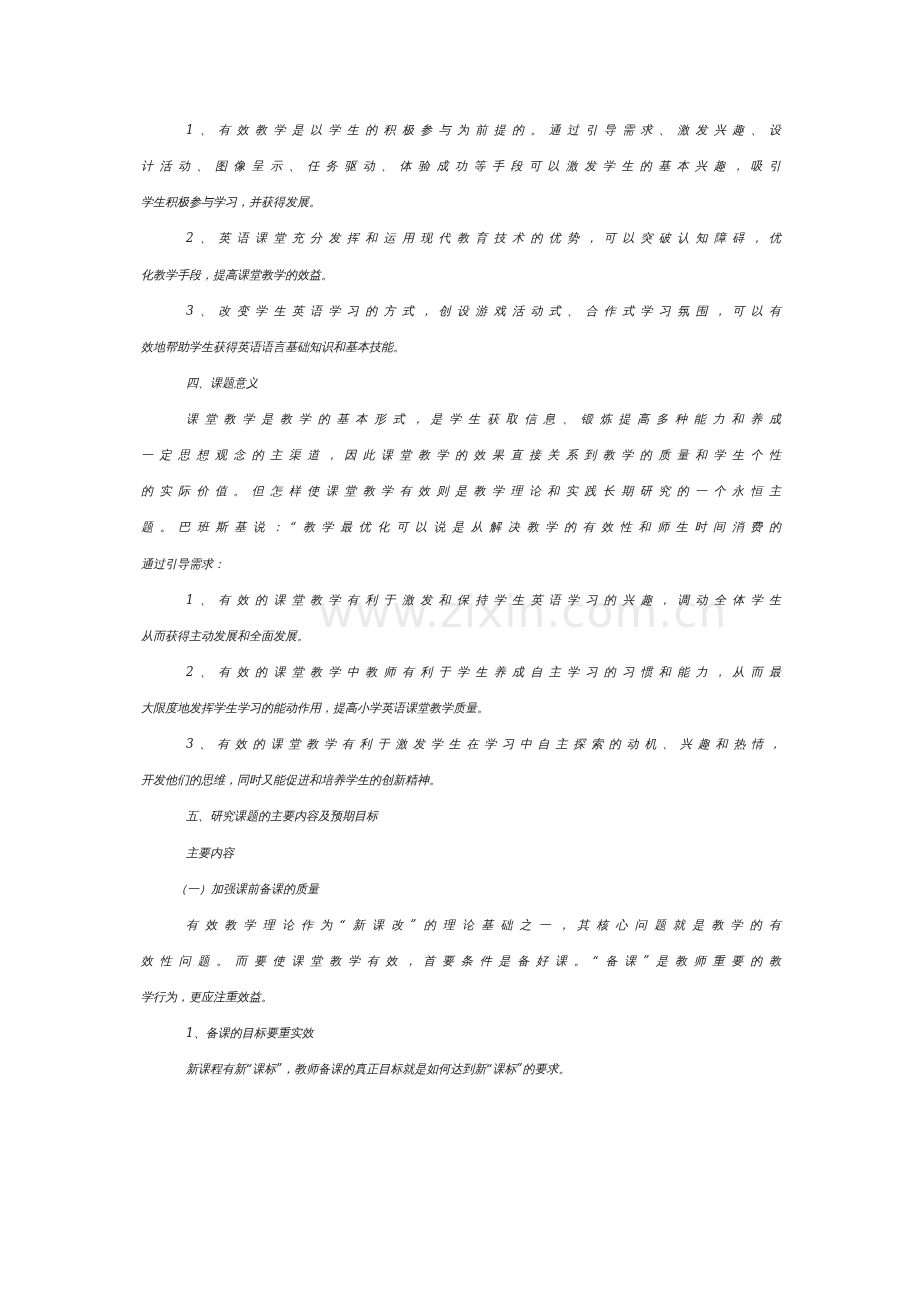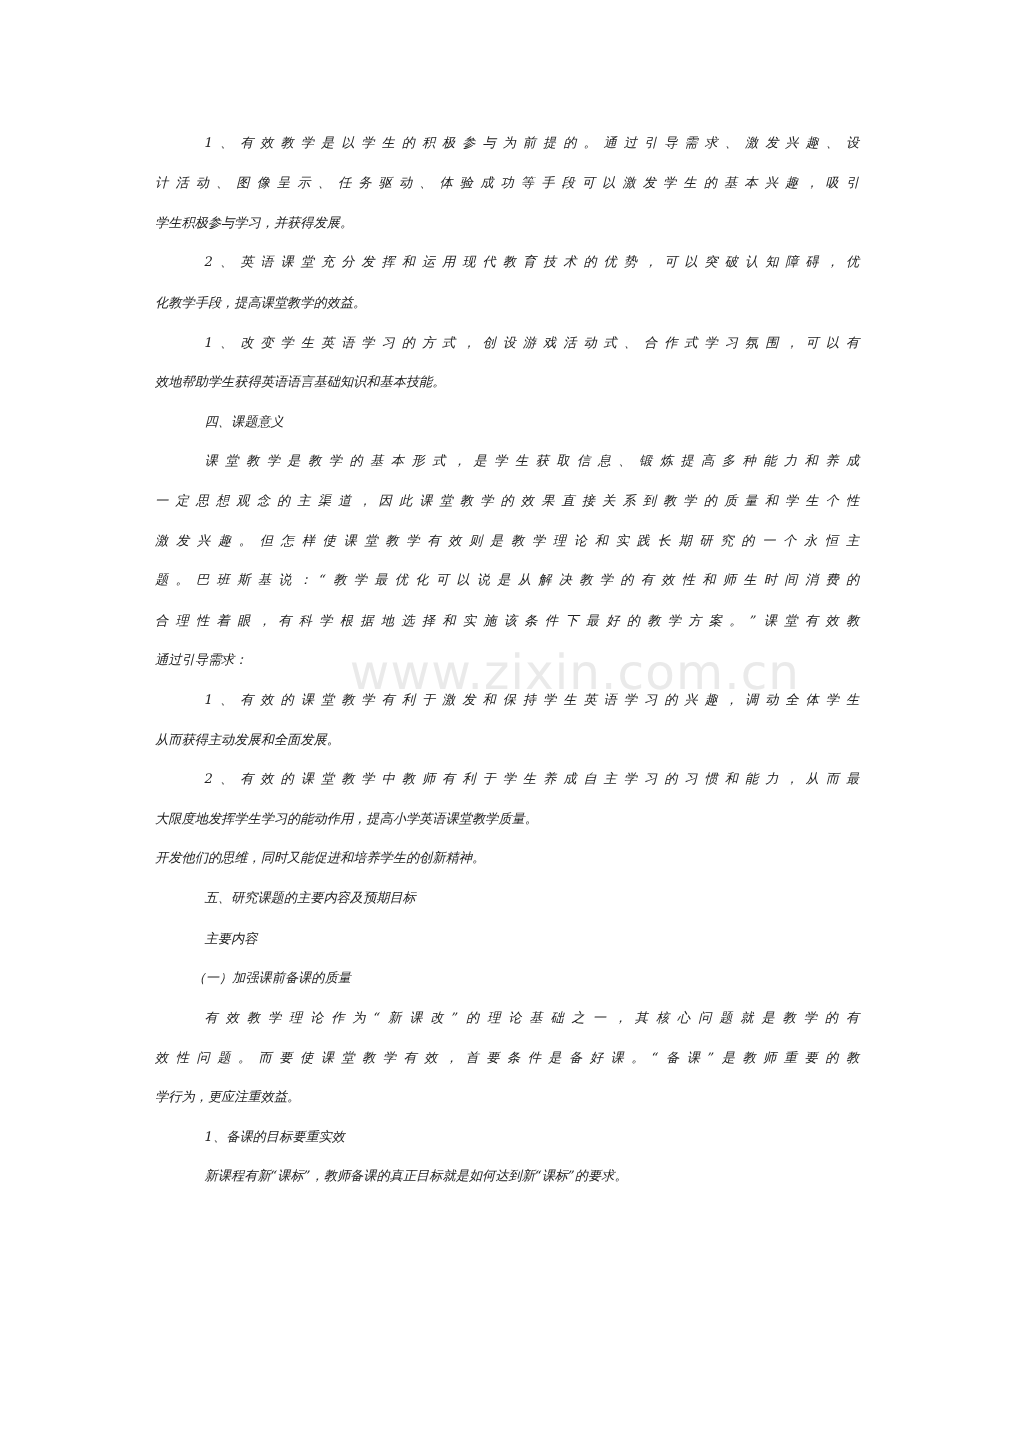--- a/index.html
+++ b/index.html
@@ -69,48 +69,48 @@
       <div class="line">计活动、图像呈示、任务驱动、体验成功等手段可以激发学生的基本兴趣，吸引</div>
       <div class="line last">学生积极参与学习，并获得发展。</div>
     </div>
 
     <div>
       <div class="line indent">2、英语课堂充分发挥和运用现代教育技术的优势，可以突破认知障碍，优</div>
       <div class="line last">化教学手段，提高课堂教学的效益。</div>
     </div>
 
     <div>
-      <div class="line indent">1、改变学生英语学习的方式，创设游戏活动式、合作式学习氛围，可以有</div>
+      <div class="line indent">3、改变学生英语学习的方式，创设游戏活动式、合作式学习氛围，可以有</div>
       <div class="line last">效地帮助学生获得英语语言基础知识和基本技能。</div>
     </div>
 
     <div>
       <div class="line indent last">四、课题意义</div>
     </div>
 
     <div>
       <div class="line indent">课堂教学是教学的基本形式，是学生获取信息、锻炼提高多种能力和养成</div>
       <div class="line">一定思想观念的主渠道，因此课堂教学的效果直接关系到教学的质量和学生个性</div>
-      <div class="line">激发兴趣。但怎样使课堂教学有效则是教学理论和实践长期研究的一个永恒主</div>
+      <div class="line">的实际价值。但怎样使课堂教学有效则是教学理论和实践长期研究的一个永恒主</div>
       <div class="line">题。巴班斯基说：“教学最优化可以说是从解决教学的有效性和师生时间消费的</div>
-      <div class="line">合理性着眼，有科学根据地选择和实施该条件下最好的教学方案。”课堂有效教</div>
       <div class="line last">通过引导需求：</div>
     </div>
 
     <div>
       <div class="line indent">1、有效的课堂教学有利于激发和保持学生英语学习的兴趣，调动全体学生</div>
       <div class="line last">从而获得主动发展和全面发展。</div>
     </div>
 
     <div>
       <div class="line indent">2、有效的课堂教学中教师有利于学生养成自主学习的习惯和能力，从而最</div>
       <div class="line last">大限度地发挥学生学习的能动作用，提高小学英语课堂教学质量。</div>
     </div>
 
     <div>
+      <div class="line indent">3、有效的课堂教学有利于激发学生在学习中自主探索的动机、兴趣和热情，</div>
       <div class="line last">开发他们的思维，同时又能促进和培养学生的创新精神。</div>
     </div>
 
     <div>
       <div class="line indent last">五、研究课题的主要内容及预期目标</div>
     </div>
 
     <div>
       <div class="line indent last">主要内容</div>
     </div>

